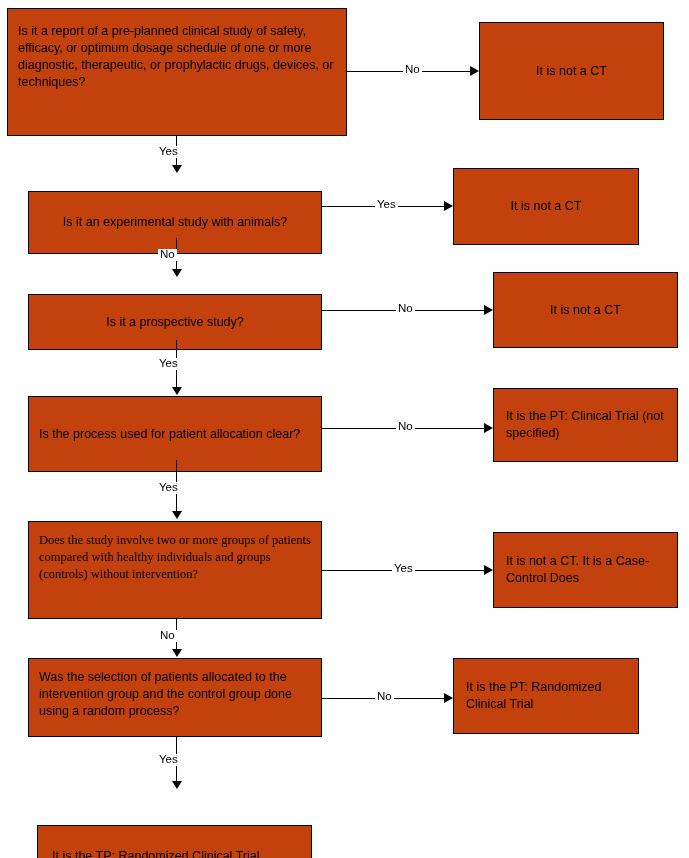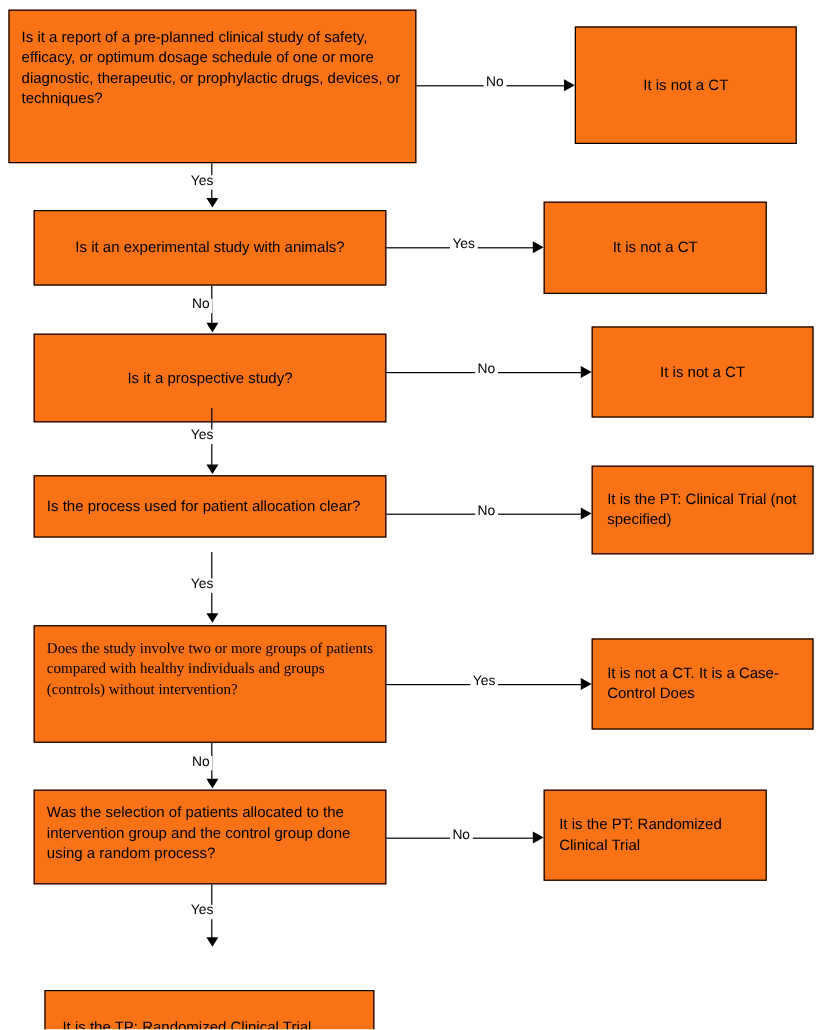--- a/index.html
+++ b/index.html
@@ -15,39 +15,40 @@
     position: relative;
     width: 689px;
     height: 858px;
     background: #ffffff;
     overflow: hidden;
   }
   .node {
     position: absolute;
     box-sizing: border-box;
     border: 1px solid #000000;
-    background: #f97316;
+    background: #c2410c;
     display: flex;
     align-items: center;
     line-height: 1.35;
   }
   .node .txt {
     display: block;
     white-space: pre-line;
   }
   
   .q {
     justify-content: flex-start;
     padding: 0 10px;
     font-size: 12.5px;
   }
   .q.centered {
     justify-content: center;
     padding: 0 14px;
     text-align: center;
+    margin-top: 16px;
   }
   
   .out {
     justify-content: flex-start;
     padding: 16px 12px;
     font-size: 12.5px;
   }
   .out.centered {
     justify-content: center;
     text-align: center;
@@ -118,37 +119,37 @@
   <div class="elabel" style="left:375px; top:199px;">Yes</div>
 
   <div class="node out centered" style="left:453px; top:168px; width:186px; height:77px;">
     <span class="txt">It is not a CT</span>
   </div>
 
   <div class="vline" style="left:176px; top:238px; width:1px; height:32px;"></div>
   <div class="arrow-down" style="left:172px; top:269px;"></div>
   <div class="elabel" style="left:158px; top:249px;">No</div>
 
-  <div class="node q centered" style="left:28px; top:278px; width:294px; height:74px;">
+  <div class="node q centered" style="left:28px; top:278px; width:294px; height:56px;">
     <span class="txt">Is it a prospective study?</span>
   </div>
 
   <div class="hline" style="left:322px; top:310px; width:163px;"></div>
   <div class="arrow-right" style="left:484px; top:305px;"></div>
   <div class="elabel" style="left:396px; top:303px;">No</div>
 
   <div class="node out centered" style="left:493px; top:272px; width:185px; height:76px;">
     <span class="txt">It is not a CT</span>
   </div>
 
   <div class="vline" style="left:176px; top:340px; width:1px; height:48px;"></div>
   <div class="arrow-down" style="left:172px; top:387px;"></div>
   <div class="elabel" style="left:157px; top:358px;">Yes</div>
 
-  <div class="node q" style="left:28px; top:396px; width:294px; height:52px;">
+  <div class="node q" style="left:28px; top:396px; width:294px; height:76px;">
     <span class="txt">Is the process used for patient allocation clear?</span>
   </div>
 
   <div class="hline" style="left:322px; top:428px; width:163px;"></div>
   <div class="arrow-right" style="left:484px; top:423px;"></div>
   <div class="elabel" style="left:396px; top:421px;">No</div>
 
   <div class="node out" style="left:493px; top:388px; width:185px; height:74px;">
     <span class="txt">It is the PT: Clinical Trial (not specified)</span>
   </div>

